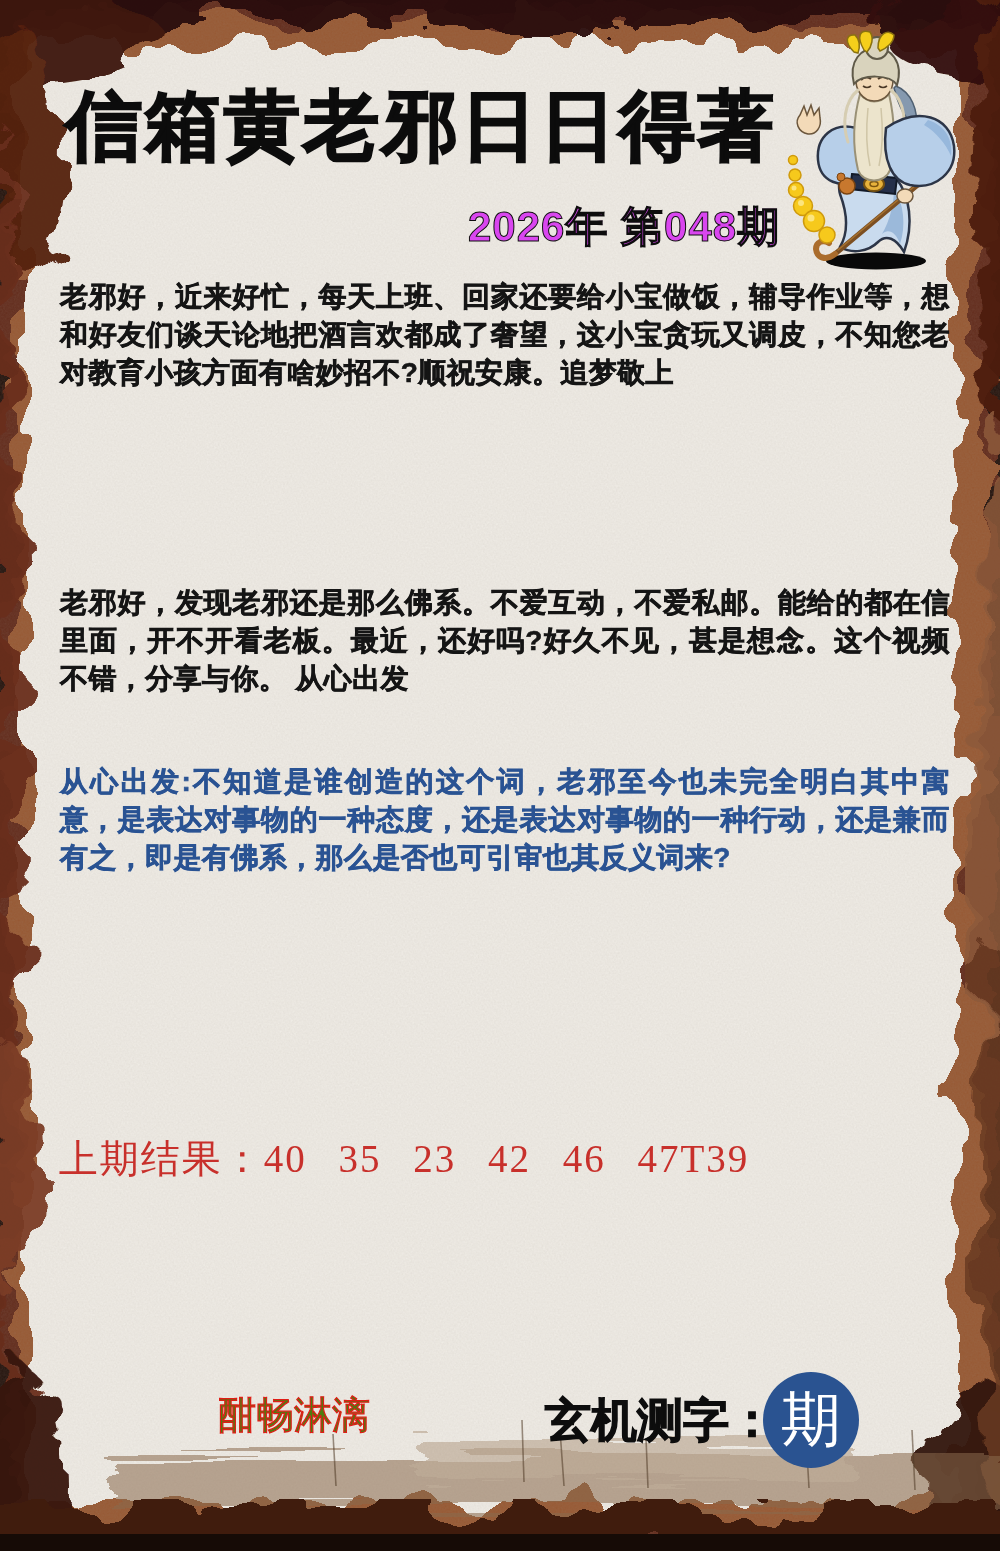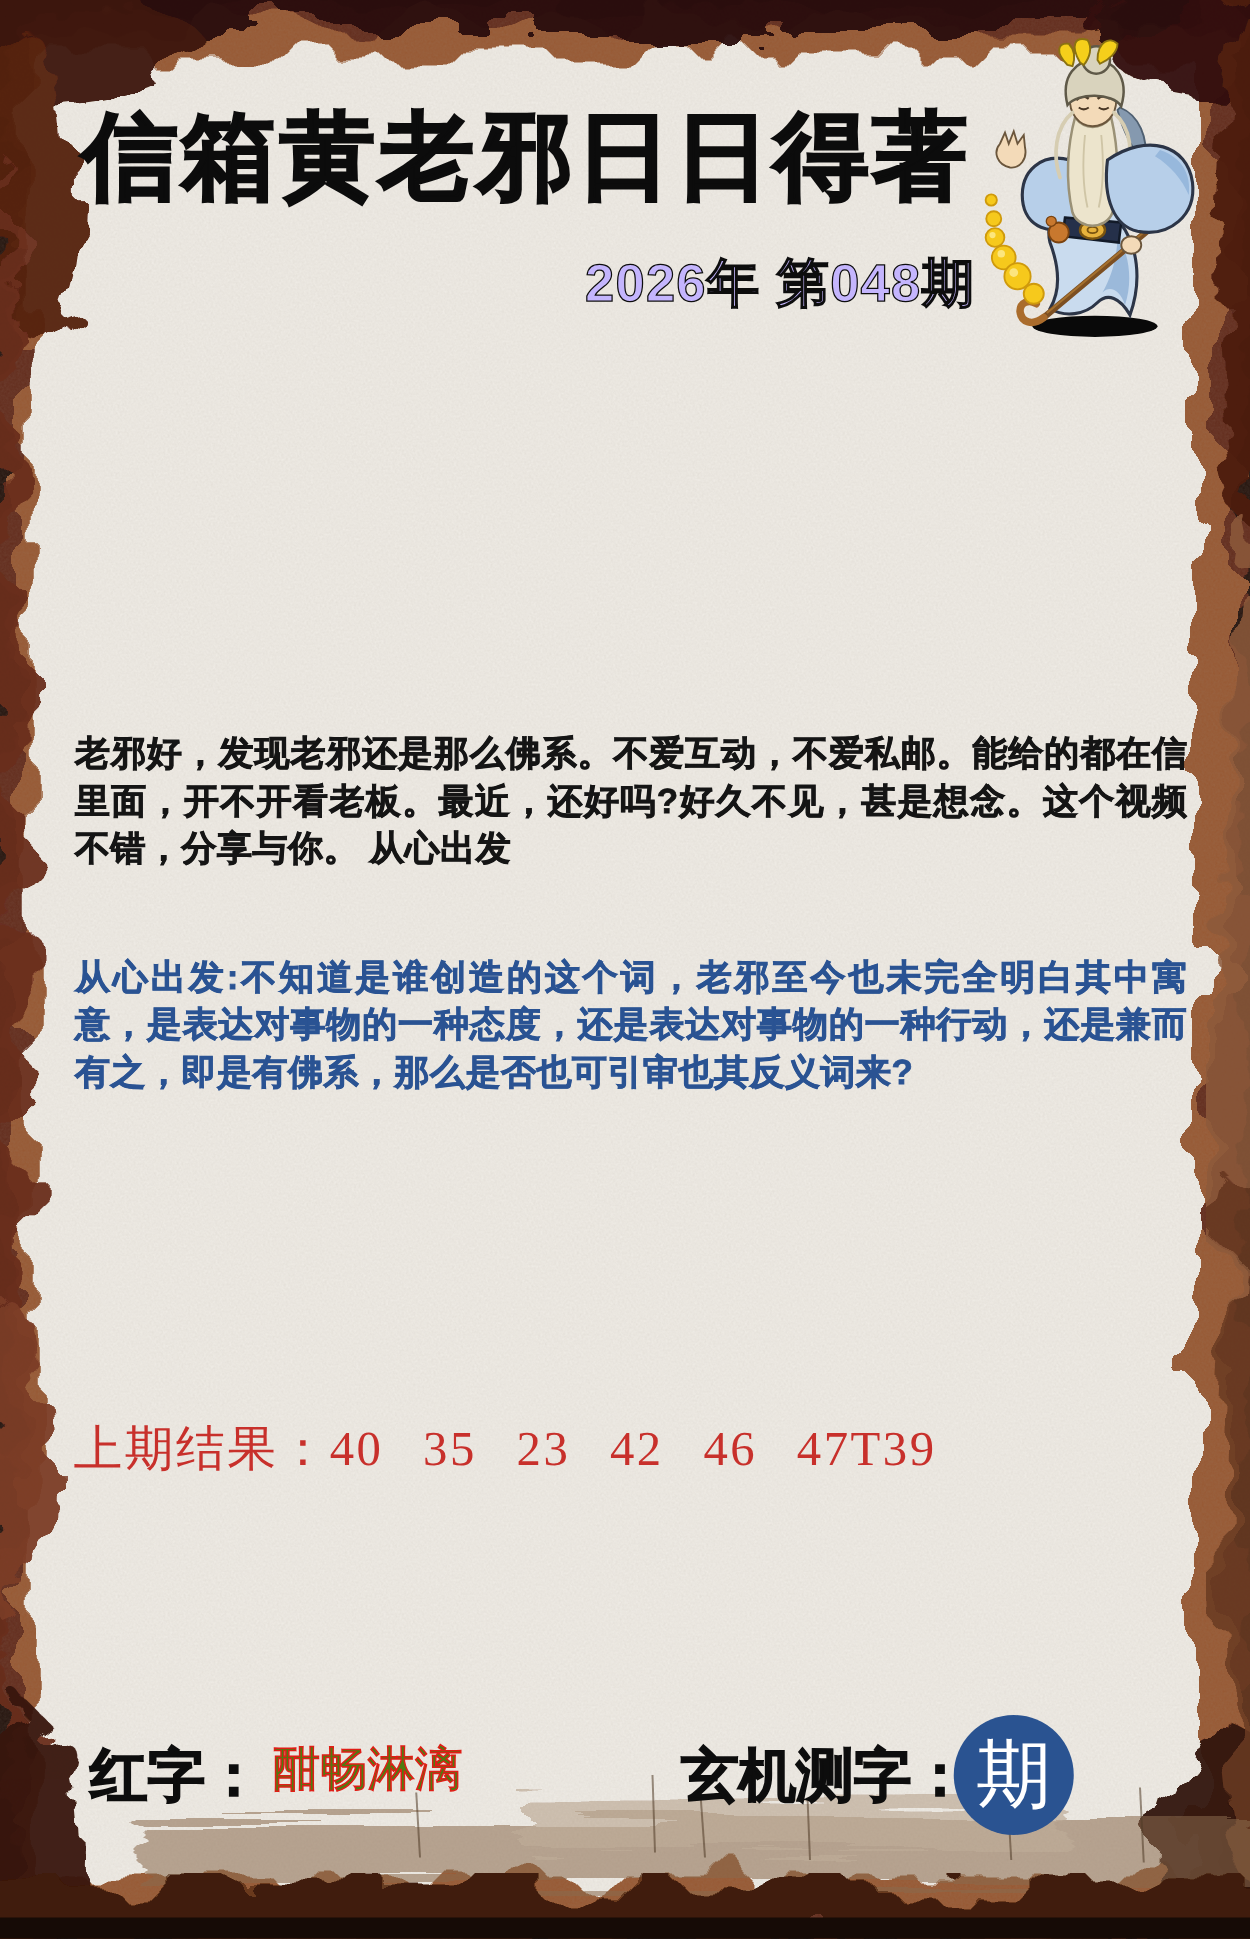--- a/index.html
+++ b/index.html
@@ -12,21 +12,21 @@
   .bg{position:absolute;left:0;top:0;width:1000px;height:1551px;z-index:0;}
   .layer{position:absolute;z-index:2;}
   .title{
     left:66px;top:84px;width:730px;
     font-size:76px;font-weight:900;letter-spacing:3px;line-height:1.1;
     color:#0c0c0c;white-space:nowrap;
     -webkit-text-stroke:2px #0c0c0c;
   }
   .issue{
     left:468px;top:199px;font-size:42px;font-weight:900;letter-spacing:1px;
-    color:#c4b5fd;-webkit-text-stroke:1px #0d0d0d;white-space:nowrap;
+    color:#d946ef;-webkit-text-stroke:1px #0d0d0d;white-space:nowrap;
   }
   .mascot{left:778px;top:28px;width:186px;height:242px;z-index:1;position:absolute;}
   .para{
     left:60px;width:890px;position:absolute;z-index:2;
     font-size:28px;font-weight:900;line-height:38px;text-align:justify;
     letter-spacing:0.4px;-webkit-text-stroke:0.6px currentColor;
   }
   .para.black{color:#151515;}
   .para.blue{color:#2a5393;}
   .p1{top:278px;}
@@ -190,27 +190,27 @@
     <g fill="#fde98a" stroke="none" opacity="0.9">
       <circle cx="23" cy="175" r="3"></circle>
         <circle cx="33" cy="190" r="3.5"></circle>
         <circle cx="16" cy="160" r="2.5"></circle>
     </g>
   </svg>
 
   <div class="layer title">信箱黄老邪日日得著</div>
   <div class="layer issue">2026年 第048期</div>
 
+  <div class="para black p1">老邪好，近来好忙，每天上班、回家还要给小宝做饭，辅导作业等，想和好友们谈天论地把酒言欢都成了奢望，这小宝贪玩又调皮，不知您老对教育小孩方面有啥妙招不?顺祝安康。追梦敬上</div>
   <div class="para blue p4">从心出发:不知道是谁创造的这个词，老邪至今也未完全明白其中寓意，是表达对事物的一种态度，还是表达对事物的一种行动，还是兼而有之，即是有佛系，那么是否也可引审也其反义词来?</div>
   <div class="para black p3">老邪好，发现老邪还是那么佛系。不爱互动，不爱私邮。能给的都在信里面，开不开看老板。最近，还好吗?好久不见，甚是想念。这个视频不错，分享与你。 从心出发</div>
 
   <div class="result">
     <span>上期结果：</span><span class="nums">40 35 23 42 46 47T39</span>
   </div>
 
-  <div class="foot-label red-label">红字：</div>
   <div class="red-word">酣畅淋漓</div>
   <div class="foot-label mystery-label">玄机测字：</div>
   <div class="mystery-circle">
     <span>期</span>
   </div>
 
 </div>
 
 </body></html>

